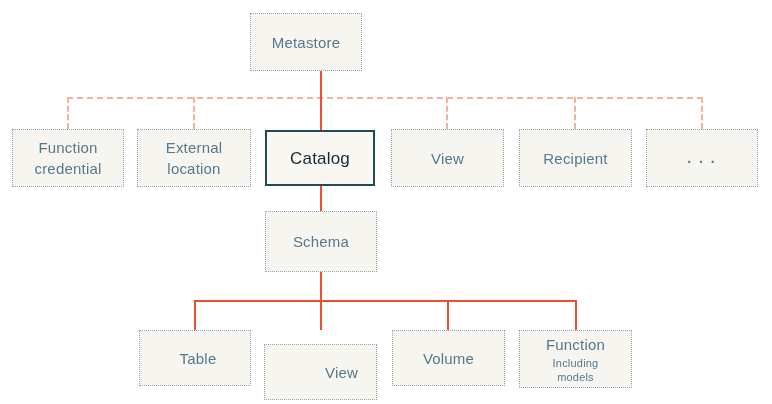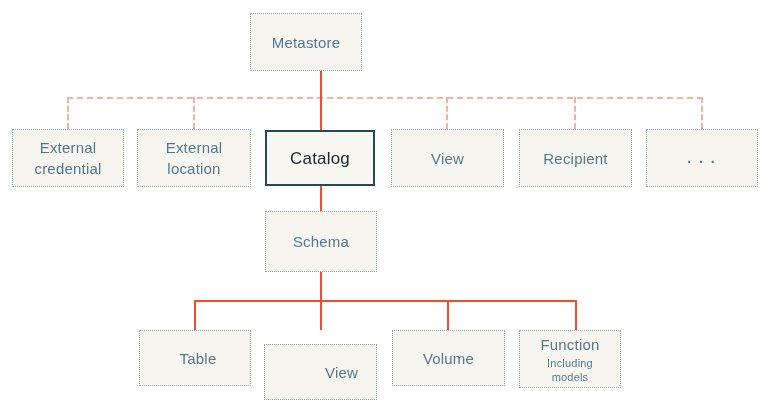--- a/index.html
+++ b/index.html
@@ -76,21 +76,21 @@
   <div class="conn solid-v" style="left:194px; top:301px; height:29px;"></div>
   <div class="conn solid-v" style="left:320px; top:301px; height:29px;"></div>
   <div class="conn solid-v" style="left:447px; top:301px; height:29px;"></div>
   <div class="conn solid-v" style="left:575px; top:301px; height:29px;"></div>
 
   <div class="node" style="left:250px; top:13px; width:112px; height:58px;">
     <span>Metastore</span>
   </div>
 
   <div class="node" style="left:12px; top:129px; width:112px; height:58px;">
-    <span>External credential</span>
+    <span>Function credential</span>
   </div>
 
   <div class="node" style="left:137px; top:129px; width:114px; height:58px;">
     <span>External location</span>
   </div>
 
   <div class="node primary" style="left:265px; top:130px; width:110px; height:56px;">
     <span>Catalog</span>
   </div>
 
@@ -115,18 +115,18 @@
   </div>
 
   <div class="node" style="left:264px; top:344px; width:113px; height:56px;padding-left:48px;">
     <span>View</span>
   </div>
 
   <div class="node" style="left:392px; top:330px; width:113px; height:56px;">
     <span>Volume</span>
   </div>
 
-  <div class="node" style="left:519px; top:330px; width:102px; height:58px;">
+  <div class="node" style="left:519px; top:330px; width:113px; height:58px;">
     <span>Function</span>
     <span class="sublabel">Including models</span>
   </div>
 
 </div>
 
 </body></html>

